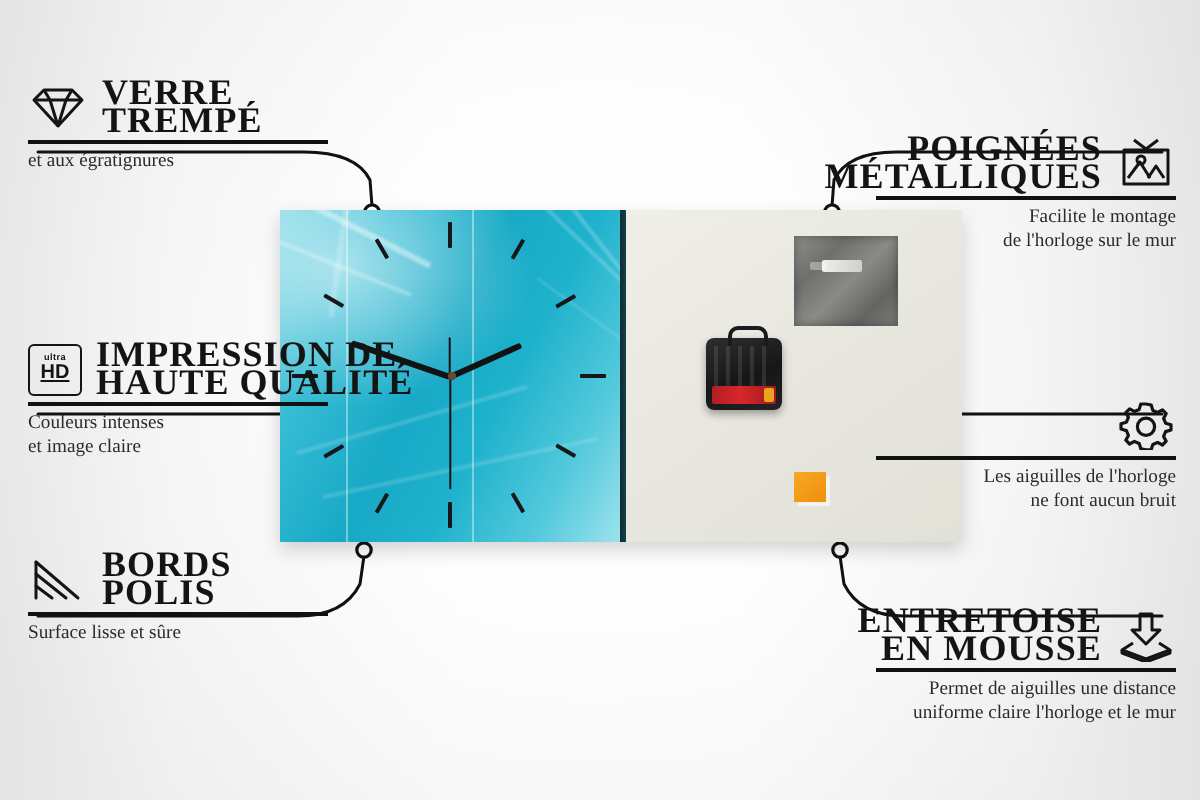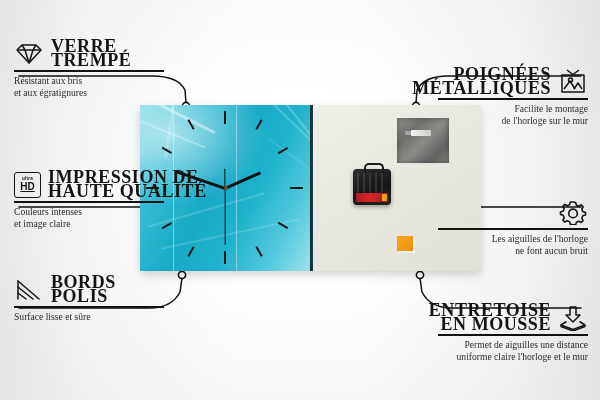--- a/index.html
+++ b/index.html
@@ -186,21 +186,20 @@
           <path d="M3,8 L8,3 L22,3 L27,8 L15,21 Z"></path>
           <path d="M3,8 L27,8 M8,3 L11,8 L15,21 M22,3 L19,8 L15,21 M11,8 L19,8"></path>
         </g>
       </svg>
       <div>
         <div class="title">VERRE</div>
         <div class="title">TREMPÉ</div>
       </div>
     </div>
     <div class="rule"></div>
-    <div class="desc">Résistant aux bris</div>
     <div class="desc">et aux égratignures</div>
   </div>
 
   <div class="feat left" id="f-impression">
     <div class="head">
       <div class="hdbox">
         <span class="u">ultra</span>
         <span class="h">HD</span>
       </div>
       <div>

